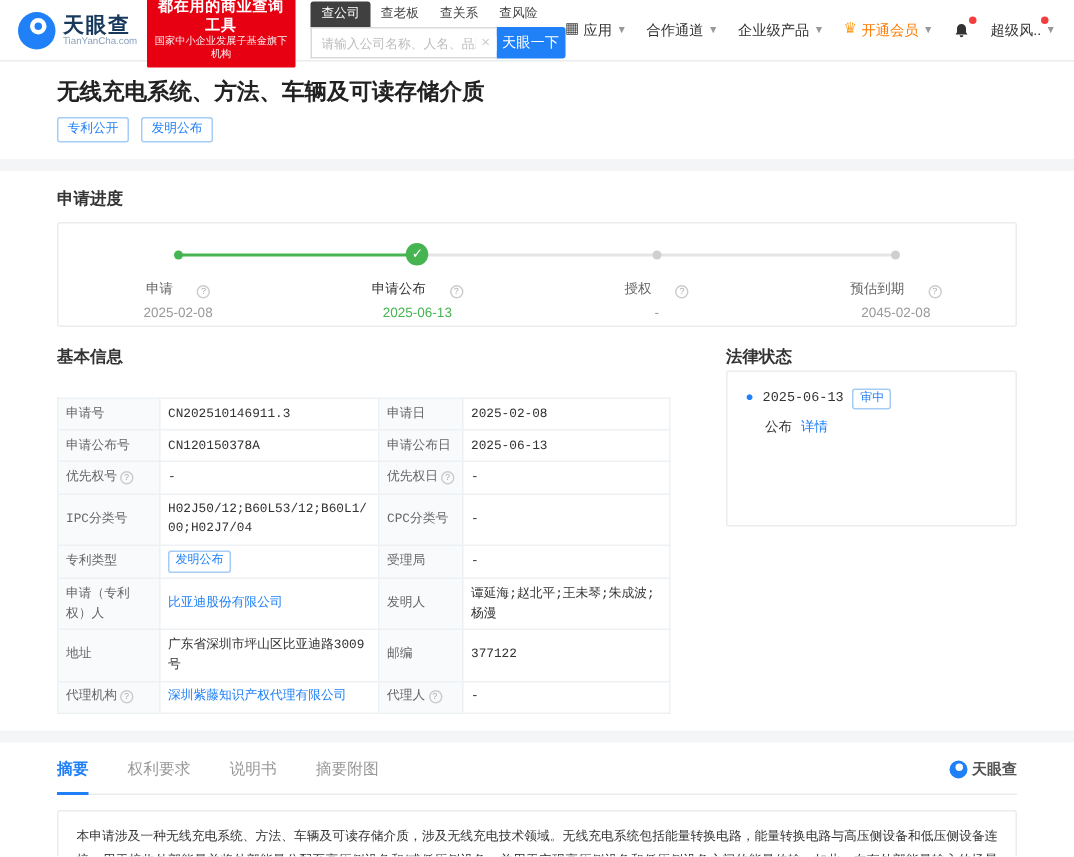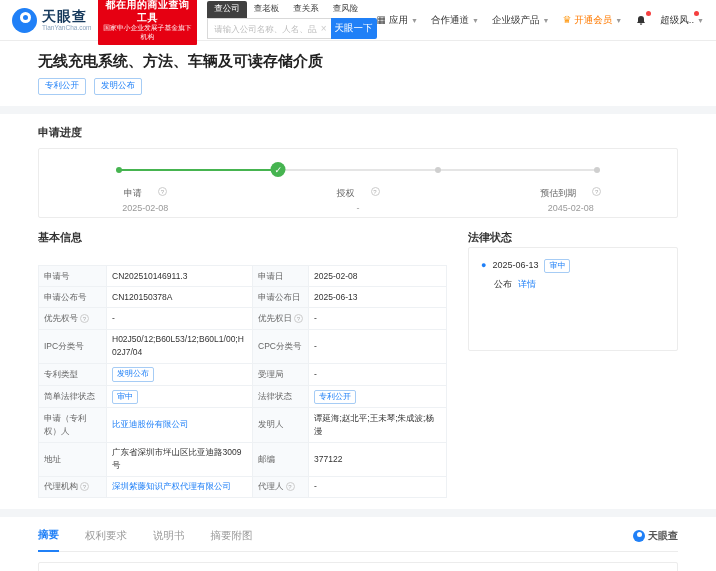--- a/index.html
+++ b/index.html
@@ -53,27 +53,27 @@
   .tl-seg { position:absolute; top:7px; height:2px; background:#e5e5e5; }
   .tl-seg.green { background:#46b450; }
   .seg1 { left:12.5%; width:25%; }
   .seg2 { left:37.5%; width:25%; }
   .seg3 { left:62.5%; width:25%; }
   .tl-dot { position:absolute; top:5px; width:6px; height:6px; border-radius:50%; background:#cfcfcf; transform:translateX(-50%); }
   .tl-dot.green { background:#46b450; }
   .tl-check { position:absolute; top:0; width:15px; height:15px; border-radius:50%; background:#46b450; color:#fff; font-size:9px; display:flex; align-items:center; justify-content:center; transform:translateX(-50%); }
   .tl-cols { position:absolute; top:20px; left:0; width:100%; display:flex; }
   .tl-col { flex:1; text-align:center; }
-  .tl-label { font-size:9px; color:#666; display:inline-flex; align-items:flex-start; gap:16px; }
+  .tl-label { font-size:9px; color:#666; display:inline-flex; align-items:flex-end; gap:16px; }
   .tl-date { font-size:9px; color:#999; margin-top:3px; }
   .tl-date.green { color:#46b450; }
   .info { display:inline-block; width:9px; height:9px; border:1px solid #ccc; border-radius:50%; font-size:6px; color:#aaa; line-height:8px; text-align:center; cursor:pointer; flex:none; }
 
   
-  .cols { display:flex; padding:12px 38px 0; gap:22px; }
+  .cols { display:flex; padding:12px 38px 0; gap:38px;font-family:Liberation Mono, monospace; }
   .col-left { width:408px; flex:none; }
   .col-right { flex:1; }
   table.binfo { border-collapse:collapse; width:100%; margin-top:20px; table-layout:fixed; }
   .binfo td { border:1px solid #eef1f4; padding:3.5px 5px; font-size:8.5px; color:#333; word-break:break-all; line-height:1.55; vertical-align:middle; }
   .binfo td.lbl { background:#f8fafc; color:#666; }
   .tag { display:inline-block; font-size:8px; color:#2080f7; border:1px solid #a6ccf5; padding:0 4px 1px; border-radius:2px; background:#fff; line-height:1.4; }
   .cell-link { color:#2080f7; text-decoration:none; cursor:pointer; }
   .legal-box { margin-top:2px; border:1px solid #ececec; border-radius:2px; padding:11px 12px; height:104px; }
   .legal-item { font-size:9px; color:#333; }
   .bullet { color:#2080f7; margin-right:6px; font-size:9px; }
@@ -181,20 +181,27 @@
         <div class="tl-dot" style="left:87.5%"></div>
         <div class="tl-cols">
           <div class="tl-col">
             <span class="tl-label">
                 <span>申请</span>
                 <span class="info">?</span>
               </span>
             <div class="tl-date">2025-02-08</div>
           </div>
           <div class="tl-col">
+            <span class="tl-label" style="color:#333">
+                <span>申请公布</span>
+                <span class="info">?</span>
+              </span>
+            <div class="tl-date green">2025-06-13</div>
+          </div>
+          <div class="tl-col">
             <span class="tl-label">
                 <span>授权</span>
                 <span class="info">?</span>
               </span>
             <div class="tl-date">-</div>
           </div>
           <div class="tl-col">
             <span class="tl-label">
                 <span>预估到期</span>
                 <span class="info">?</span>
@@ -241,26 +248,20 @@
               <td class="lbl">CPC分类号</td>
               <td>-</td>
             </tr>
             <tr>
               <td class="lbl">专利类型</td>
               <td><span class="tag">发明公布</span></td>
               <td class="lbl">受理局</td>
               <td>-</td>
             </tr>
             <tr>
-              <td class="lbl">简单法律状态</td>
-              <td><span class="tag">审中</span></td>
-              <td class="lbl">法律状态</td>
-              <td><span class="tag">专利公开</span></td>
-            </tr>
-            <tr>
               <td class="lbl">申请（专利权）人</td>
               <td><a class="cell-link">比亚迪股份有限公司</a></td>
               <td class="lbl">发明人</td>
               <td>谭延海;赵北平;王未琴;朱成波;杨漫</td>
             </tr>
             <tr>
               <td class="lbl">地址</td>
               <td>广东省深圳市坪山区比亚迪路3009号</td>
               <td class="lbl">邮编</td>
               <td>377122</td>

